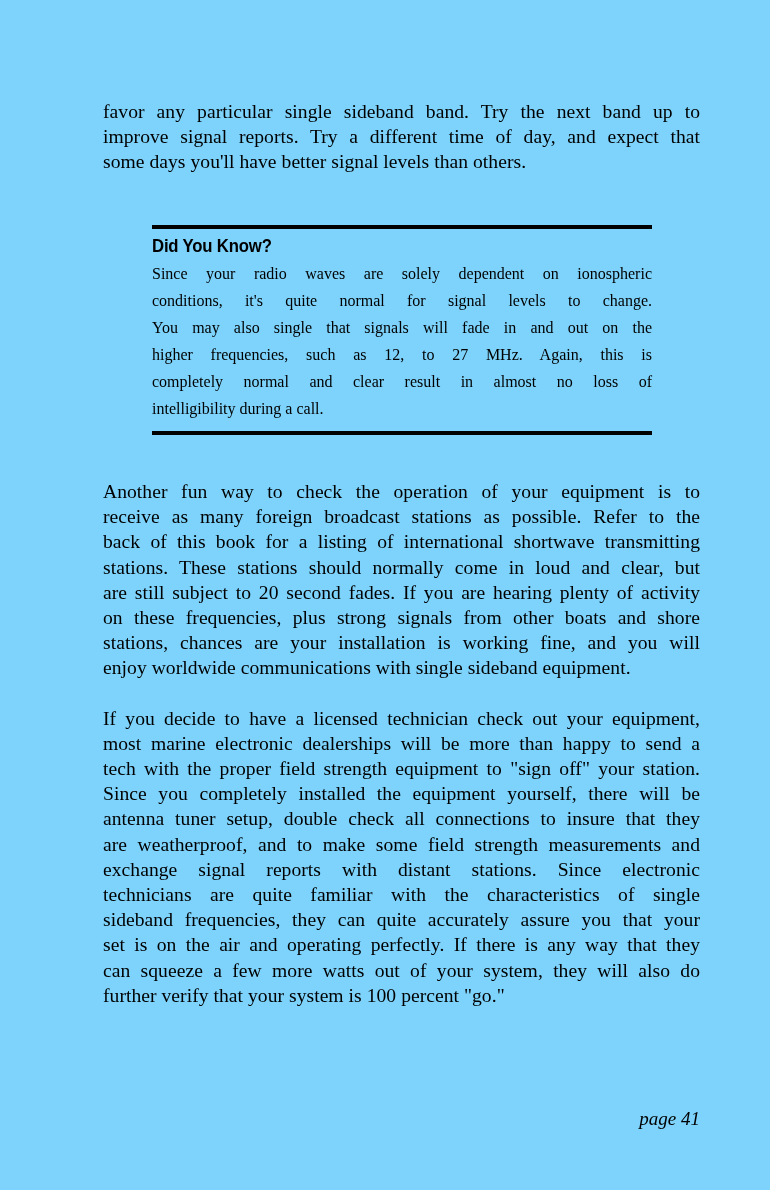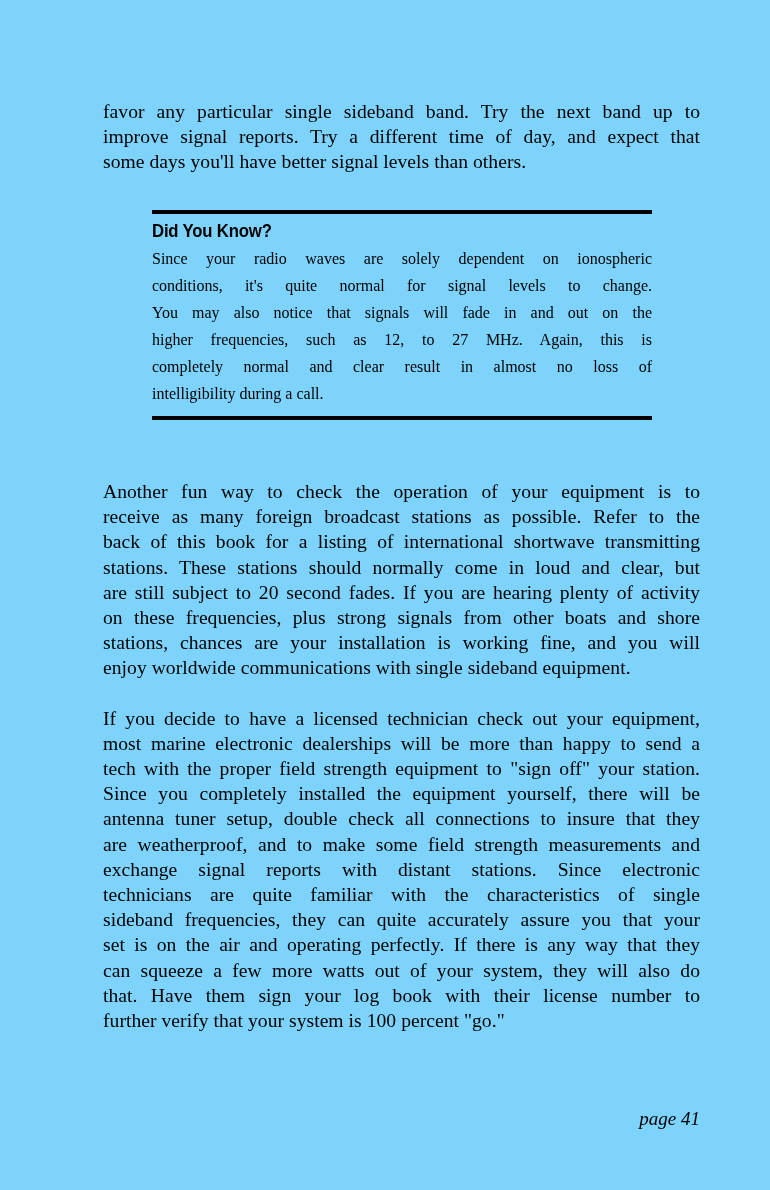--- a/index.html
+++ b/index.html
@@ -35,21 +35,21 @@
     hyphens: none;
   }
   p.body-par:last-child {
     margin-bottom: 0;
   }
 
   
   .callout {
     position: absolute;
     left: 152px;
-    top: 210px;
+    top: 225px;
     width: 500px;
   }
   .callout-rule {
     width: 100%;
     height: 4px;
     background: #000000;
     font-size: 0;
     line-height: 0;
   }
   .callout-rule.bottom {
@@ -131,21 +131,21 @@
     </p>
   </div>
 
   <div class="callout">
     <div class="callout-rule top"></div>
     <div class="callout-inner">
       <div class="callout-title">Did You Know?</div>
       <p class="callout-text">
         <span class="line">Since your radio waves are solely dependent on ionospheric</span>
         <span class="line">conditions, it's quite normal for signal levels to change.</span>
-        <span class="line">You may also notice that signals will fade in and out on the</span>
+        <span class="line">You may also single that signals will fade in and out on the</span>
         <span class="line">higher frequencies, such as 12, to 27 MHz. Again, this is</span>
         <span class="line">completely normal and clear result in almost no loss of</span>
         <span class="line last">intelligibility during a call.</span>
       </p>
     </div>
     <div class="callout-rule bottom"></div>
   </div>
 
   <div class="content" style="top:455px;margin-top:24px;">
     <p class="body-par just-block">
@@ -164,21 +164,20 @@
       <span class="line">most marine electronic dealerships will be more than happy to send a</span>
       <span class="line">tech with the proper field strength equipment to "sign off" your station.</span>
       <span class="line">Since you completely installed the equipment yourself, there will be</span>
       <span class="line">antenna tuner setup, double check all connections to insure that they</span>
       <span class="line">are weatherproof, and to make some field strength measurements and</span>
       <span class="line">exchange signal reports with distant stations. Since electronic</span>
       <span class="line">technicians are quite familiar with the characteristics of single</span>
       <span class="line">sideband frequencies, they can quite accurately assure you that your</span>
       <span class="line">set is on the air and operating perfectly. If there is any way that they</span>
       <span class="line">can squeeze a few more watts out of your system, they will also do</span>
-      <span class="line">that. Have them sign your log book with their license number to</span>
       <span class="line last">further verify that your system is 100 percent "go."</span>
     </p>
   </div>
 
   <div class="footer">
     <span class="page-number">page 41</span>
   </div>
 
 </div>
 

